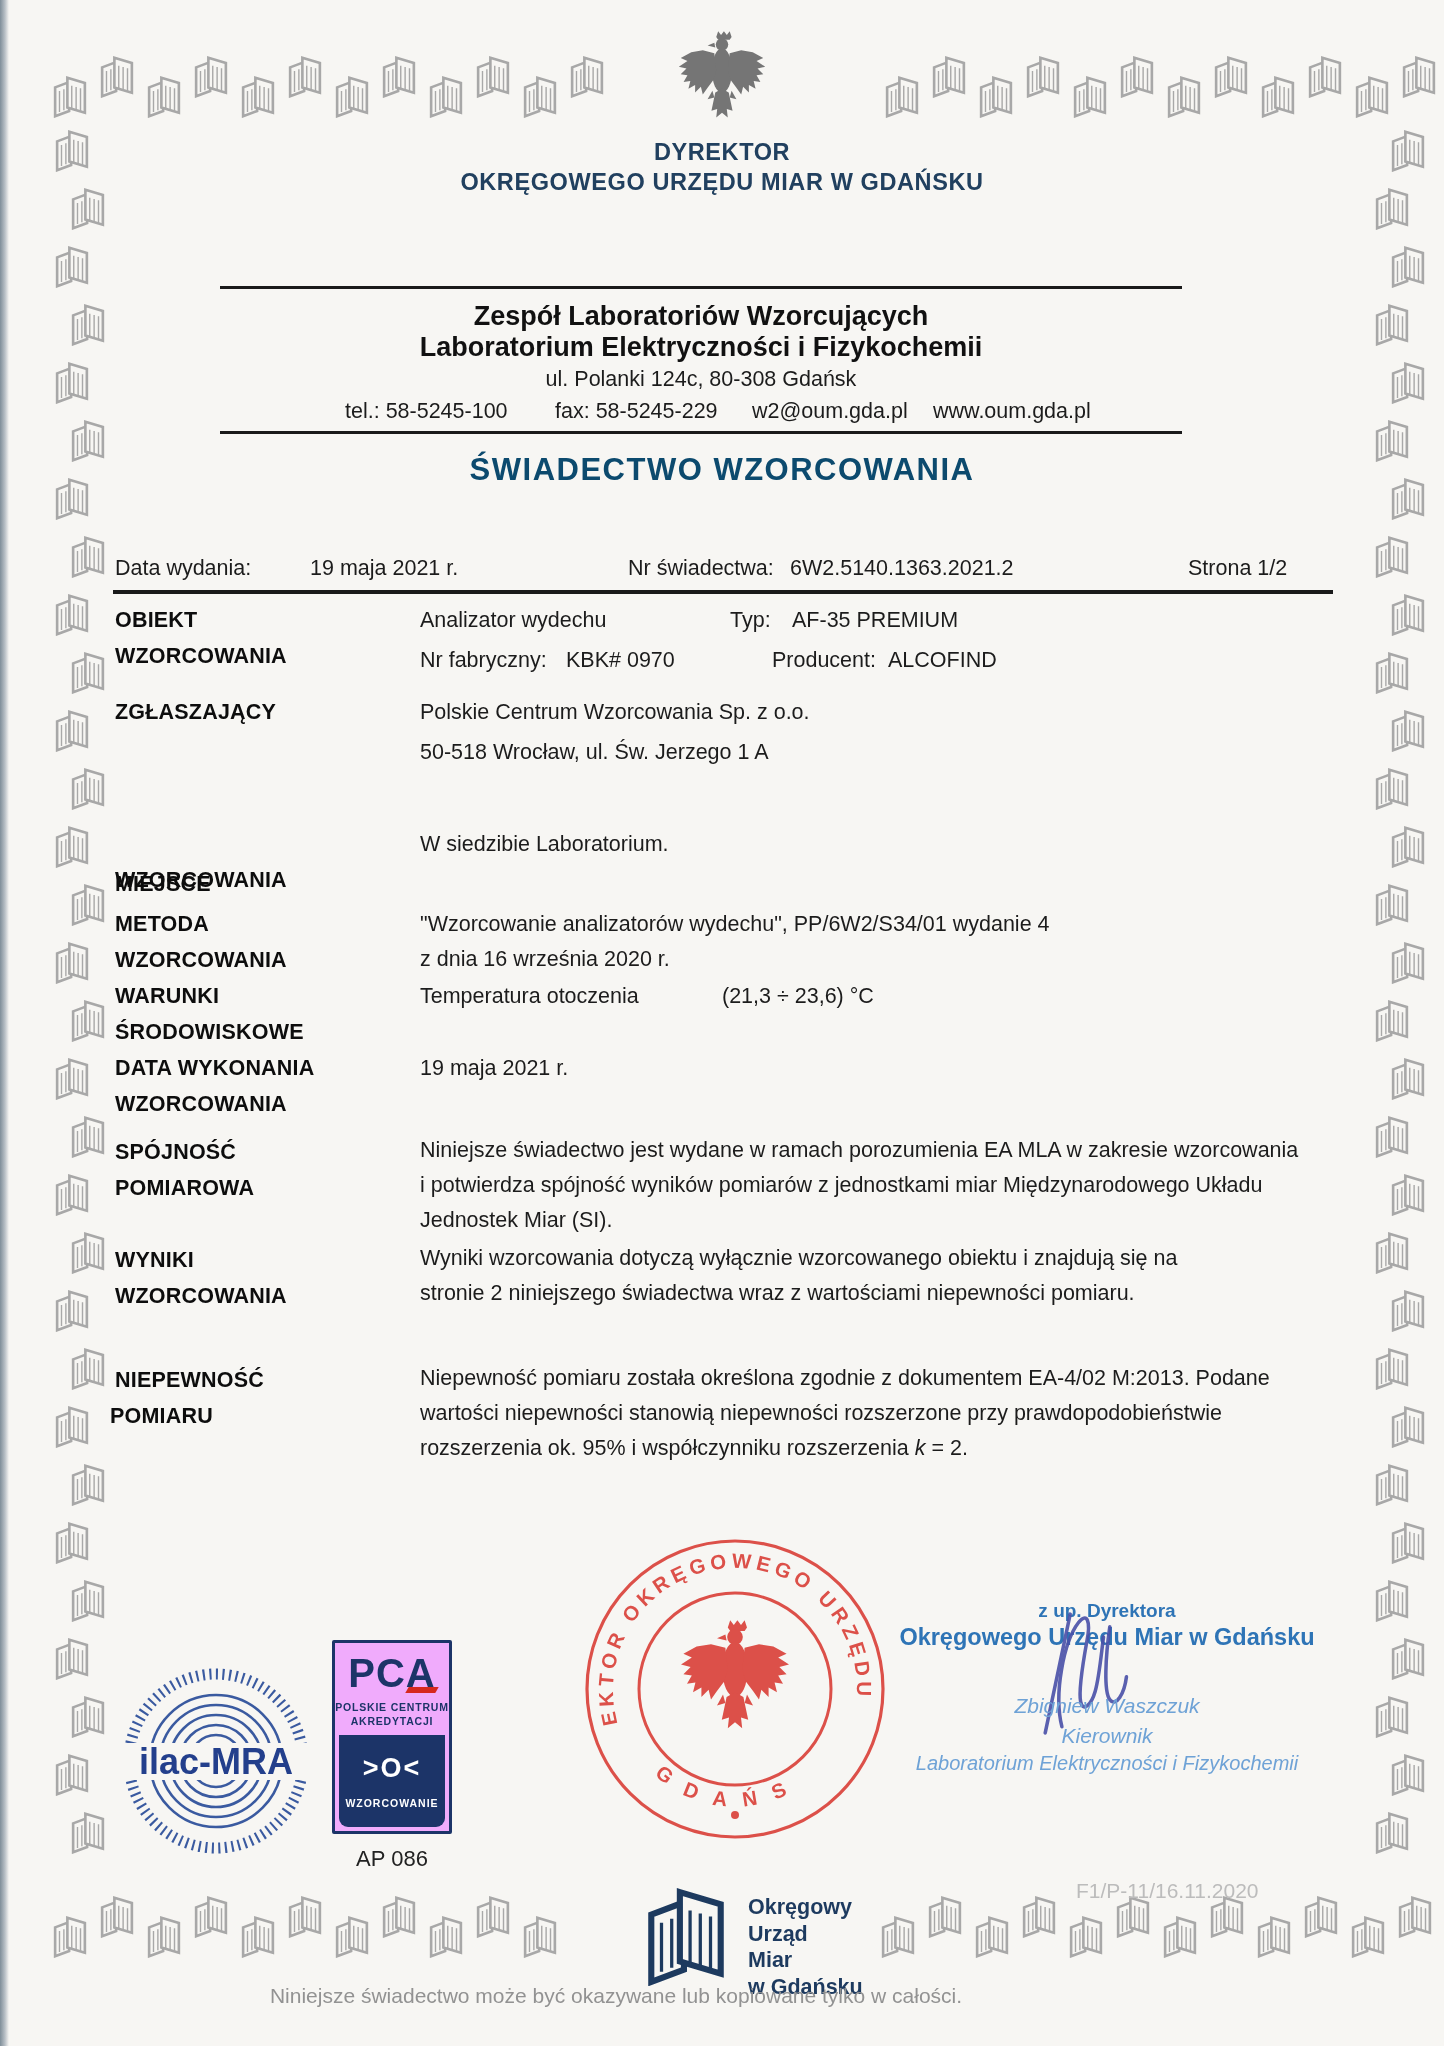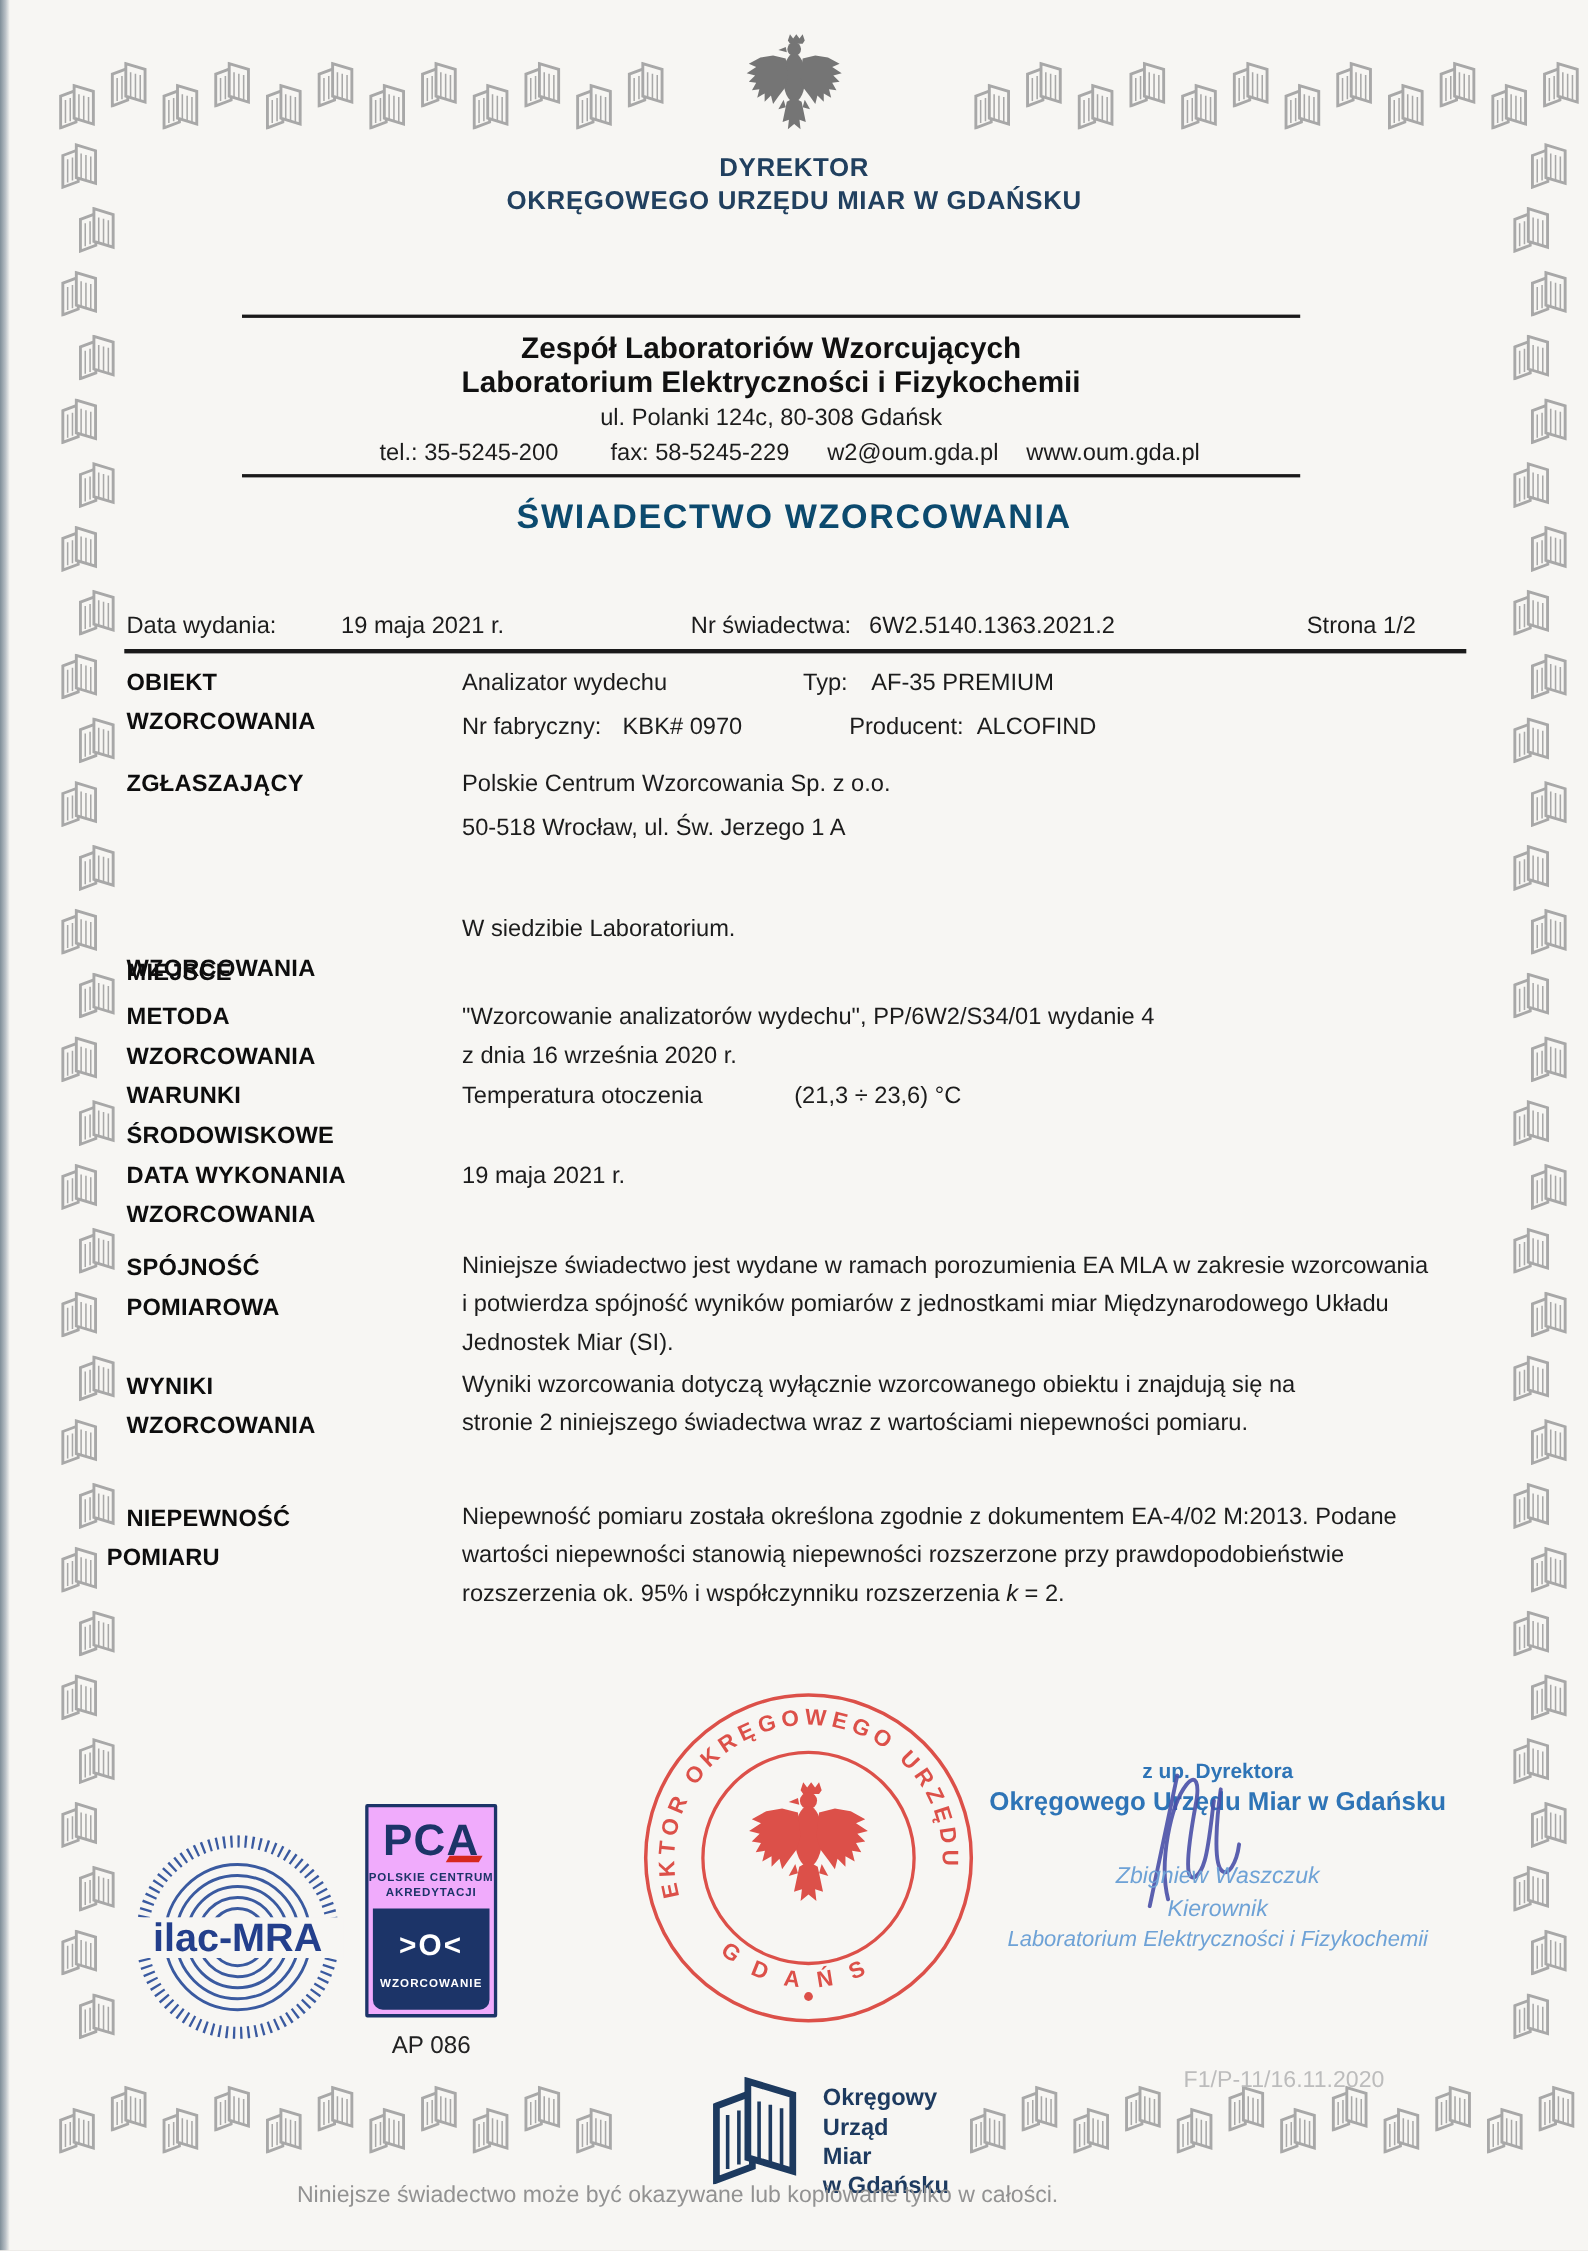--- a/index.html
+++ b/index.html
@@ -385,21 +385,21 @@
   </svg>
 
   <div class="abs hdr-navy center" style="left:222px;top:139px;width:1000px;">DYREKTOR</div>
   <div class="abs hdr-navy center" style="left:222px;top:169px;width:1000px;">OKRĘGOWEGO URZĘDU MIAR W GDAŃSKU</div>
 
   <div class="abs rule" style="left:220px;top:286px;width:962px;height:3px;"></div>
 
   <div class="abs lab-bold center" style="left:220px;top:301px;width:962px;">Zespół Laboratoriów Wzorcujących</div>
   <div class="abs lab-bold center" style="left:220px;top:332px;width:962px;">Laboratorium Elektryczności i Fizykochemii</div>
   <div class="abs txt center" style="left:220px;top:367px;width:962px;">ul. Polanki 124c, 80-308 Gdańsk</div>
-  <div class="abs txt" style="left:345px;top:399px;">tel.: 35-5245-200</div>
+  <div class="abs txt" style="left:345px;top:399px;">tel.: 58-5245-100</div>
   <div class="abs txt" style="left:555px;top:399px;">fax: 58-5245-229</div>
   <div class="abs txt" style="left:752px;top:399px;">w2@oum.gda.pl</div>
   <div class="abs txt" style="left:933px;top:399px;">www.oum.gda.pl</div>
 
   <div class="abs rule" style="left:220px;top:431px;width:962px;height:3px;"></div>
 
   <div class="abs title center" style="left:122px;top:452px;width:1200px;">ŚWIADECTWO WZORCOWANIA</div>
 
   <div class="abs txt" style="left:115px;top:556px;">Data wydania:</div>
   <div class="abs txt" style="left:310px;top:556px;">19 maja 2021 r.</div>
@@ -446,21 +446,21 @@
   <div class="abs txt" style="left:420px;top:1138px;">Niniejsze świadectwo jest wydane w ramach porozumienia EA MLA w zakresie wzorcowania</div>
   <div class="abs txt" style="left:420px;top:1173px;">i potwierdza spójność wyników pomiarów z jednostkami miar Międzynarodowego Układu</div>
   <div class="abs txt" style="left:420px;top:1208px;">Jednostek Miar (SI).</div>
 
   <div class="abs lbl" style="left:115px;top:1248px;">WYNIKI</div>
   <div class="abs lbl" style="left:115px;top:1284px;">WZORCOWANIA</div>
   <div class="abs txt" style="left:420px;top:1246px;">Wyniki wzorcowania dotyczą wyłącznie wzorcowanego obiektu i znajdują się na</div>
   <div class="abs txt" style="left:420px;top:1281px;">stronie 2 niniejszego świadectwa wraz z wartościami niepewności pomiaru.</div>
 
   <div class="abs lbl" style="left:115px;top:1368px;">NIEPEWNOŚĆ</div>
-  <div class="abs lbl" style="left:97px;top:1404px;">POMIARU</div>
+  <div class="abs lbl" style="left:110px;top:1404px;">POMIARU</div>
   <div class="abs txt" style="left:420px;top:1366px;">Niepewność pomiaru została określona zgodnie z dokumentem EA-4/02 M:2013. Podane</div>
   <div class="abs txt" style="left:420px;top:1401px;">wartości niepewności stanowią niepewności rozszerzone przy prawdopodobieństwie</div>
   <div class="abs txt" style="left:420px;top:1436px;"><span>rozszerzenia ok. 95% i współczynniku rozszerzenia </span><i>k</i><span> = 2.</span></div>
 
   <svg class="abs" style="left:118px;top:1655px;" width="196" height="212" viewBox="0 0 196 212">
     <g fill="none" stroke="#3a5aa0">
       <circle cx="98" cy="106" r="87" stroke-width="11" stroke-dasharray="2.1 4.5"></circle>
       <circle cx="98" cy="106" r="16" stroke-width="2.6"></circle>
       <circle cx="98" cy="106" r="26" stroke-width="2.6"></circle>
       <circle cx="98" cy="106" r="36" stroke-width="2.6"></circle>

